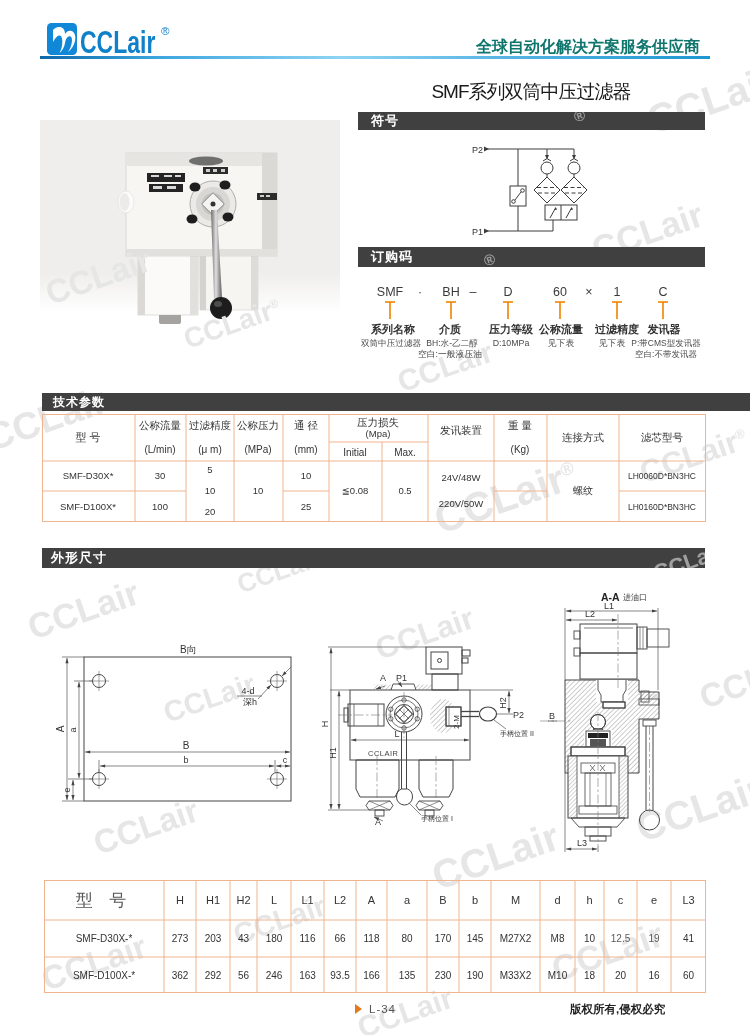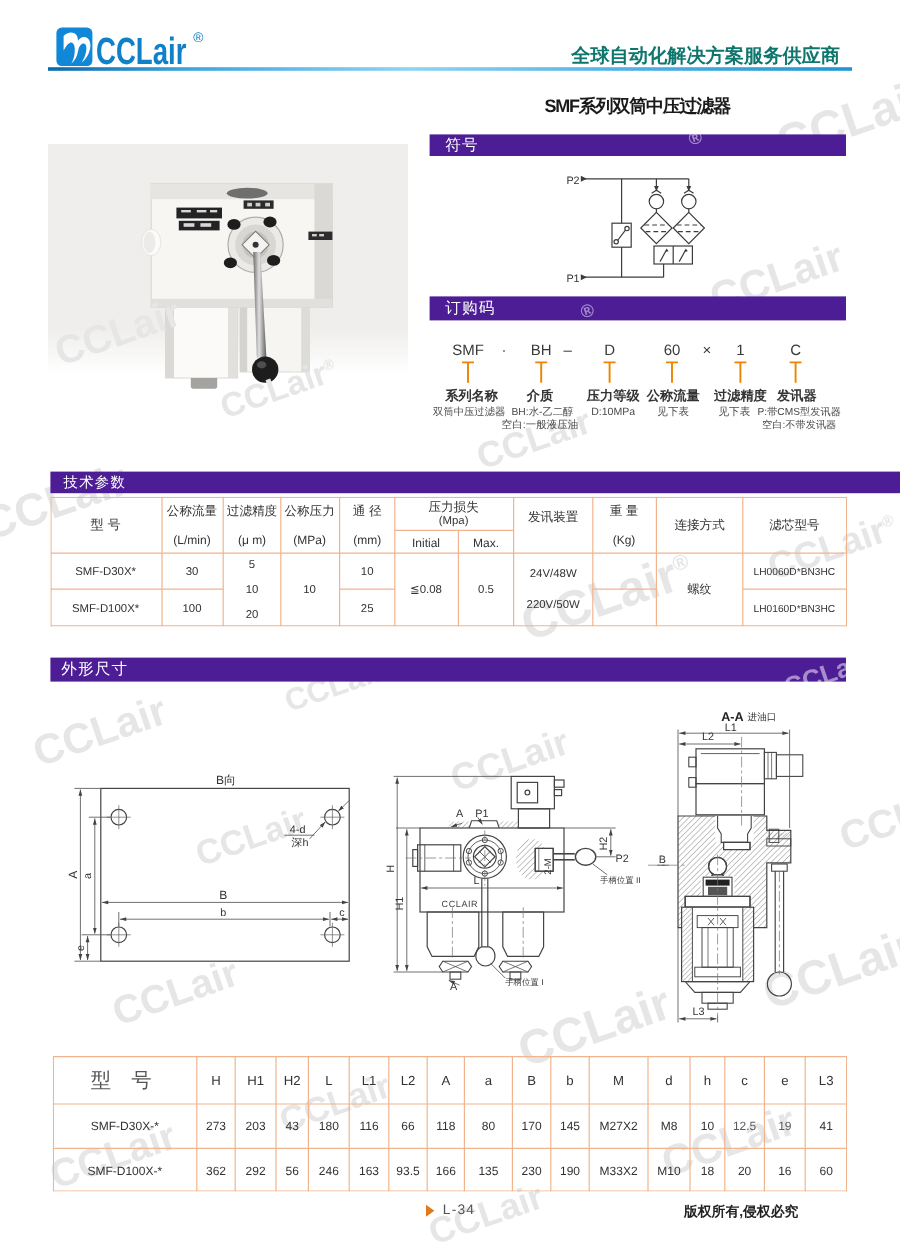--- a/index.html
+++ b/index.html
@@ -1,19 +1,19 @@
 <!DOCTYPE html>
 <html><head><meta charset="utf-8">
 <style>
 html,body{margin:0;padding:0;}
 #page{position:relative;width:750px;height:1035px;background:#fff;overflow:hidden;
   font-family:"Liberation Sans",sans-serif;}
 .abs{position:absolute;z-index:2;}
 .photo{z-index:0 !important;}
-.bar{position:absolute;background:#4c1d95;color:#fff;font-weight:normal;font-size:13px;z-index:2;}
+.bar{position:absolute;background:#404040;color:#fff;font-weight:bold;font-size:13px;z-index:2;}
 .bar span{position:absolute;left:13px;top:50%;transform:translateY(-50%);letter-spacing:1px;}
 .wm{position:absolute;font-weight:bold;color:#e6e6e6;transform:rotate(-19deg);white-space:nowrap;z-index:1;}
 .wmw{position:absolute;font-weight:bold;color:rgba(255,255,255,0.5);transform:rotate(-19deg);white-space:nowrap;z-index:3;}
 svg text{font-family:"Liberation Sans",sans-serif;}
 </style></head><body>
 <div id="page">
 <div class="wm" style="left:645px;top:78px;font-size:40px;">CCLair</div>
 <div class="wm" style="left:44px;top:258px;font-size:33px;">CCLair</div>
 <div class="wm" style="left:182px;top:308px;font-size:28px;">CCLair<sup style="font-size:12px">®</sup></div>
 <div class="wm" style="left:396px;top:350px;font-size:30px;">CCLair</div>
@@ -43,21 +43,21 @@
           C26.5,17.5 29,16.2 31.5,17 C35,18.2 36,22.5 35,27
           C34,31.5 31.5,35.5 28,38 C30.5,34.5 32,30 32,26
           C32,23 30.5,21.5 28.5,22.5 C26.5,23.5 25.5,26 25,29
           C24.3,33 22.5,36.5 19.5,39 C21.5,35.5 22.5,31 22.3,26.5
           C22.1,23 20.8,21 18.8,21.5 C16.8,22 15,24.5 13,28 Z" fill="#fff"></path>
  <text transform="translate(40,39) scale(0.73,1)" font-size="31.5" font-weight="bold" fill="#1080c8">CCLair</text>
  <text x="121" y="21" font-size="11.5" fill="#1080c8">®</text>
 </svg>
 <div class="abs" style="left:375px;top:37px;width:325px;text-align:right;font-size:16px;font-weight:bold;color:#0f766e;">全球自动化解决方案服务供应商</div>
 <div class="abs" style="left:40px;top:56px;width:670px;height:3px;background:linear-gradient(90deg,#0d68ac 0%,#3ea7e0 18%,#8ed4f2 45%,#55b4e4 70%,#1e96d2 100%);"></div>
-<div class="abs" style="left:355px;top:79px;width:352px;text-align:center;font-size:15px;letter-spacing:-1px;font-weight:bold;color:#1a1a1a;">SMF系列双筒中压过滤器</div>
+<div class="abs" style="left:355px;top:79px;width:352px;text-align:center;font-size:19px;letter-spacing:-1px;font-weight:normal;color:#1a1a1a;">SMF系列双筒中压过滤器</div>
 
 <div class="bar" style="left:358px;top:112px;width:347px;height:18px;">
       <span>符号</span>
     </div>
 <div class="bar" style="left:358px;top:247px;width:347px;height:20px;">
       <span>订购码</span>
     </div>
 <div class="bar" style="left:42px;top:393px;width:715px;height:18px;">
       <span style="left:11px;font-size:12px;">技术参数</span>
     </div>

